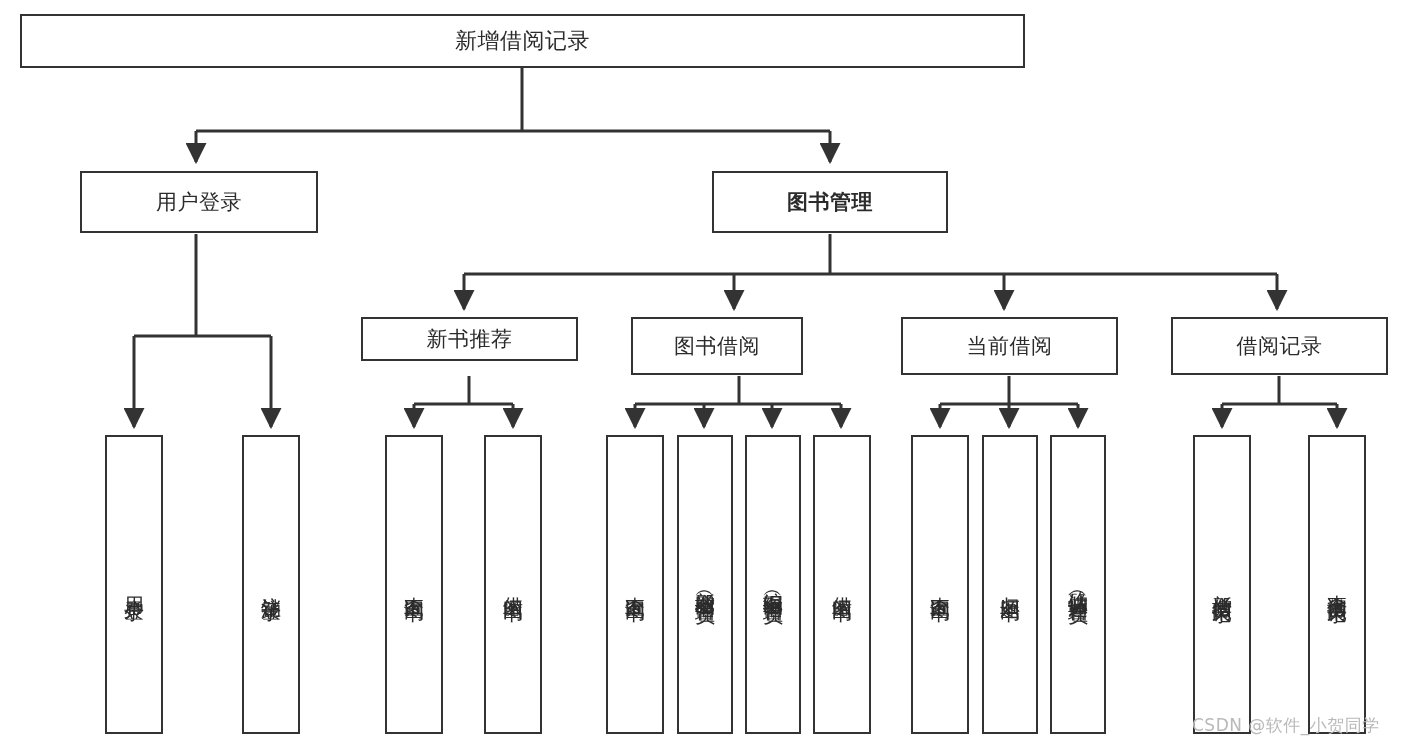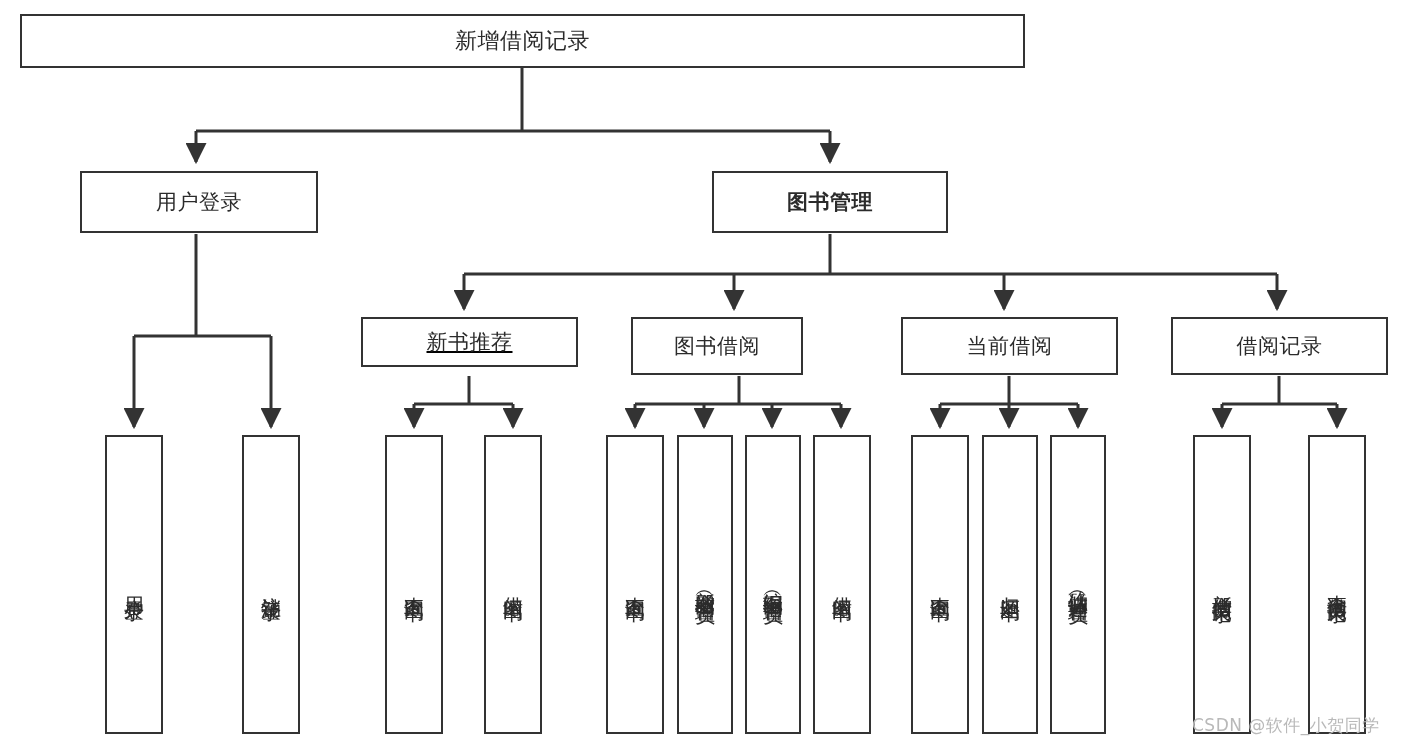--- a/index.html
+++ b/index.html
@@ -121,21 +121,21 @@
     <span class="label">新增借阅记录</span>
   </div>
 
   <div class="node" style="left:80px; top:171px; width:238px; height:62px;">
     <span class="label">用户登录</span>
   </div>
   <div class="node" style="left:712px; top:171px; width:236px; height:62px;font-weight:bold;">
     <span class="label">图书管理</span>
   </div>
 
-  <div class="node" style="left:361px; top:317px; width:217px; height:50px;text-decoration:underline;">
+  <div class="node" style="left:361px; top:317px; width:217px; height:44px;">
     <span class="label">新书推荐</span>
   </div>
   <div class="node" style="left:631px; top:317px; width:172px; height:58px;">
     <span class="label">图书借阅</span>
   </div>
   <div class="node" style="left:901px; top:317px; width:217px; height:58px;">
     <span class="label">当前借阅</span>
   </div>
   <div class="node" style="left:1171px; top:317px; width:217px; height:58px;">
     <span class="label">借阅记录</span>

